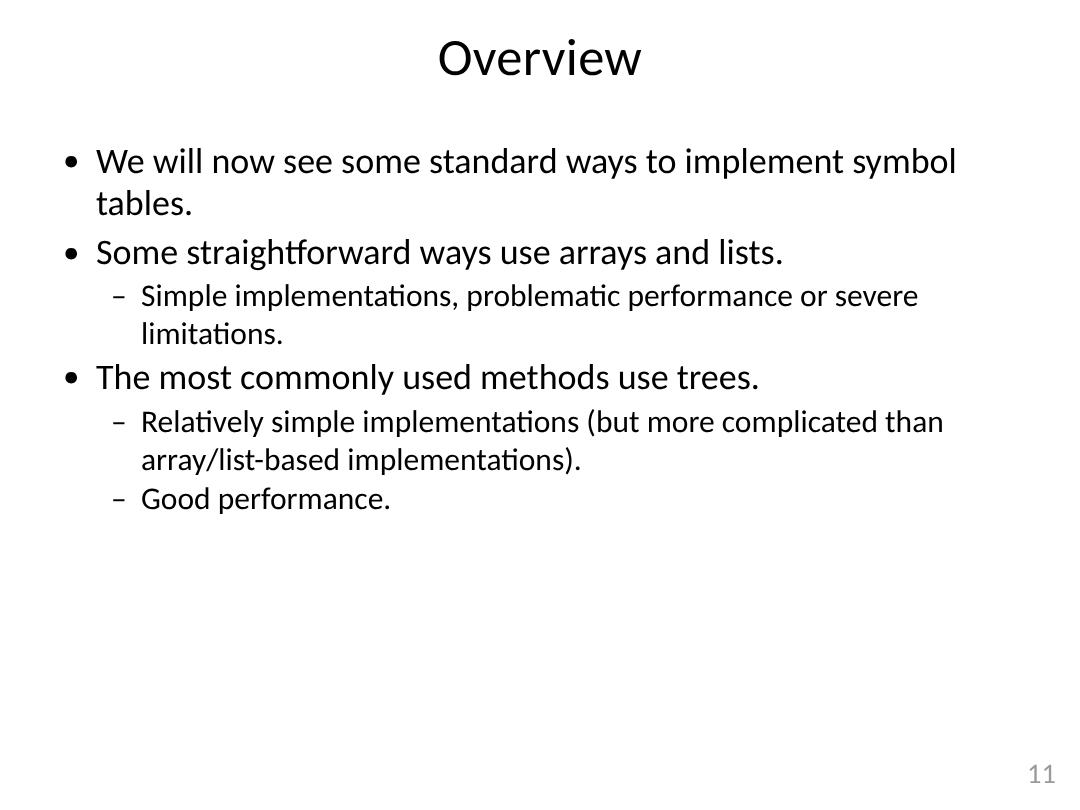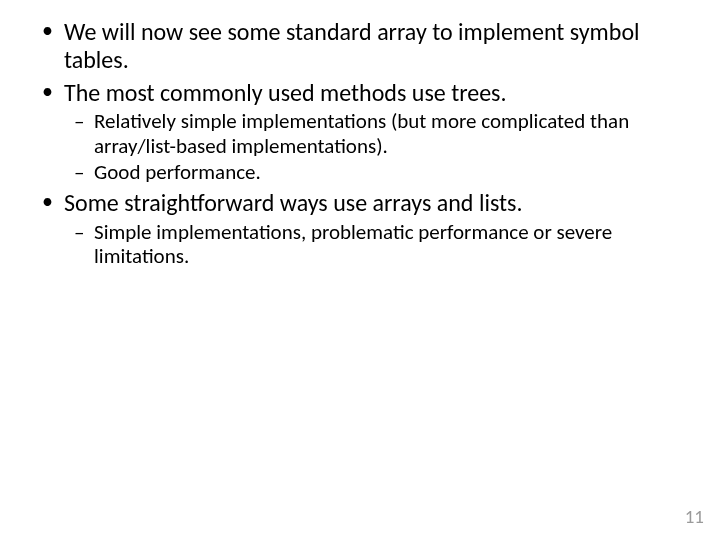--- a/index.html
+++ b/index.html
@@ -65,40 +65,41 @@
       bottom: 12px;
       right: 16px;
       font-size: 19px;
       color: #9a9a9a;
     }
   </style>
 </head>
 <body>
 
 <div class="slide">
+  <h1 class="title">Overview</h1>
 
   <ul class="level1">
     <li>
-      <span>We will now see some standard array to implement symbol tables.</span>
+      <span>We will now see some standard ways to implement symbol tables.</span>
+    </li>
+    <li>
+      <span>Some straightforward ways use arrays and lists.</span>
+      <ul class="level2">
+        <li>
+          <span>Simple implementations, problematic performance or severe limitations.</span>
+        </li>
+      </ul>
     </li>
     <li>
       <span>The most commonly used methods use trees.</span>
       <ul class="level2">
         <li>
           <span>Relatively simple implementations (but more complicated than array/list-based implementations).</span>
         </li>
         <li>
           <span>Good performance.</span>
         </li>
       </ul>
     </li>
-    <li>
-      <span>Some straightforward ways use arrays and lists.</span>
-      <ul class="level2">
-        <li>
-          <span>Simple implementations, problematic performance or severe limitations.</span>
-        </li>
-      </ul>
-    </li>
   </ul>
 
   <div class="page-number">11</div>
 </div>
 
 </body></html>

